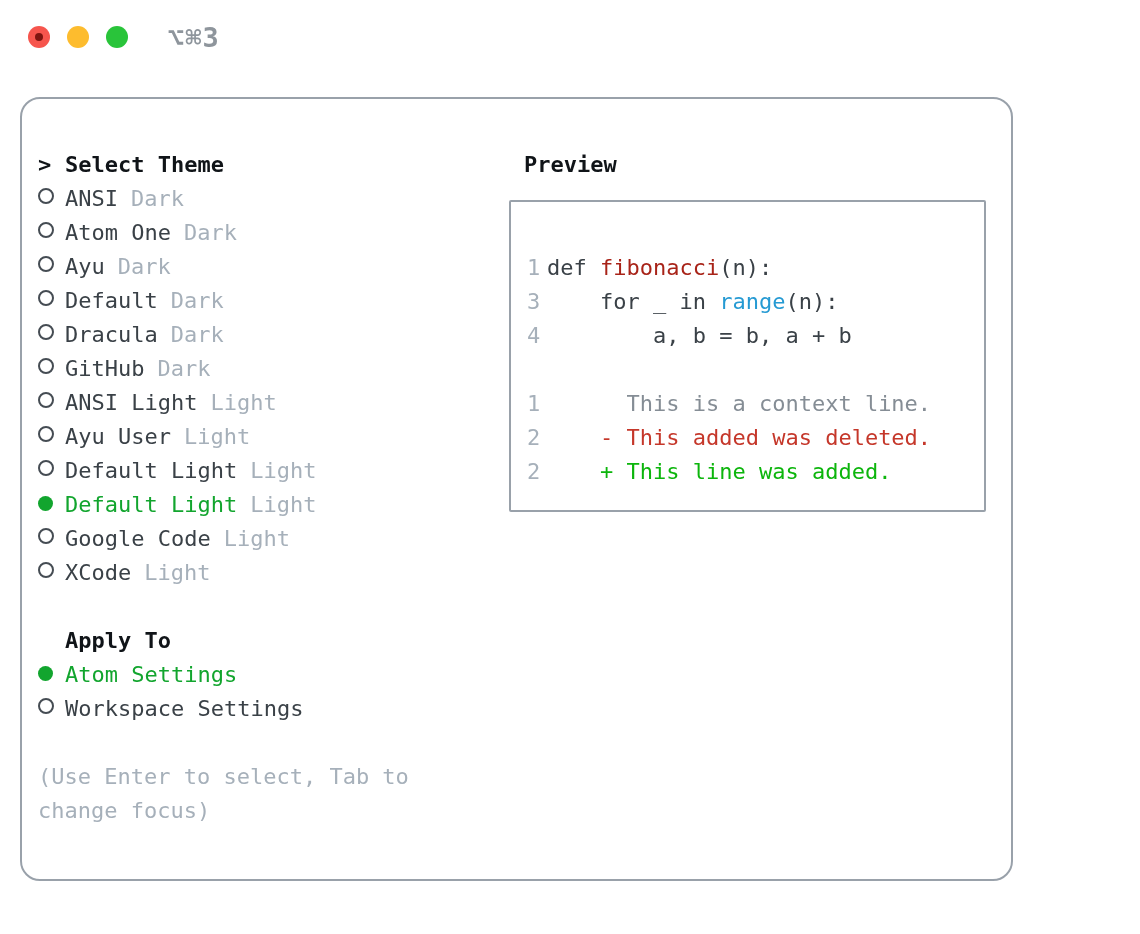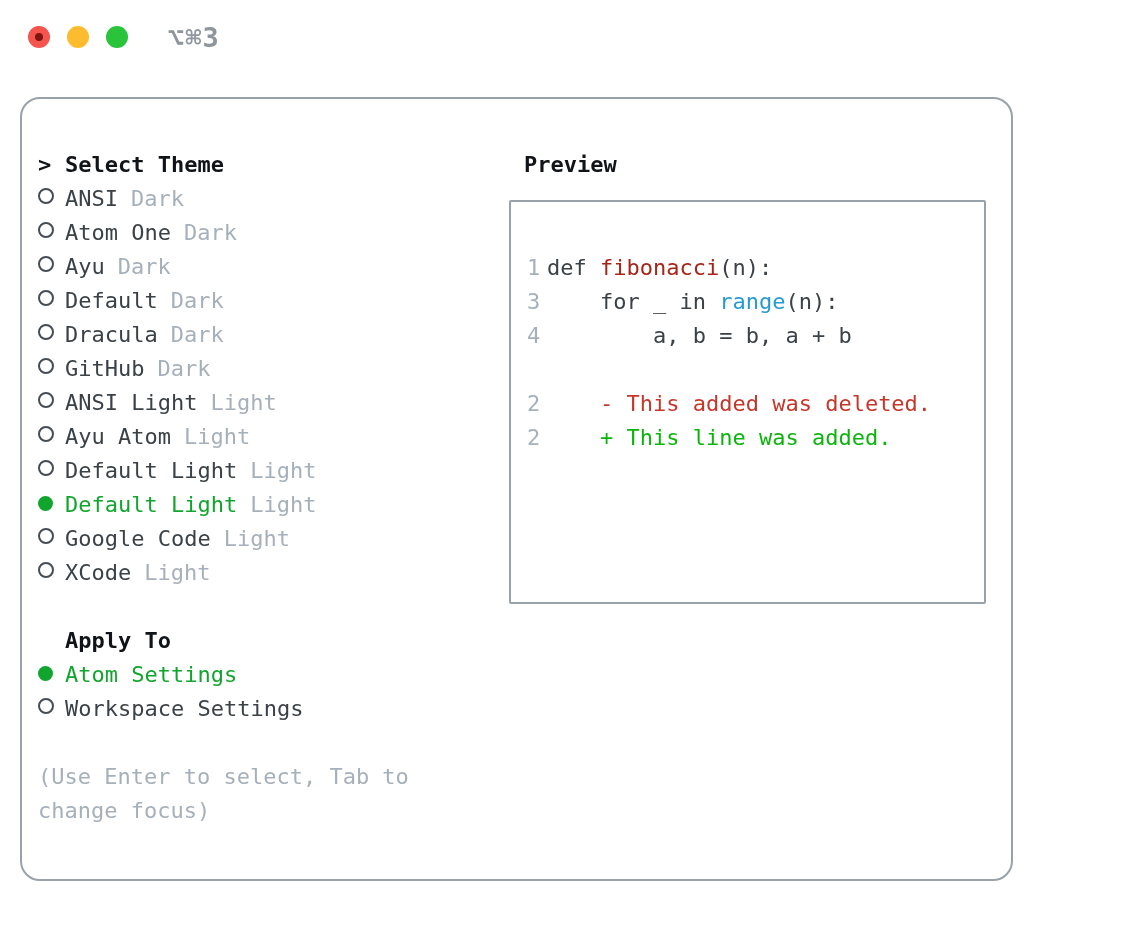--- a/index.html
+++ b/index.html
@@ -40,21 +40,21 @@
   .theme-name { color:var(--text-dark,#3a4147); }
   .theme-name.selected { color:var(--accent-green,#12a52e); }
   .theme-variant { color:var(--muted-gray,#a6b0ba); margin-left:13px; }
   .apply-label { color:var(--text-dark,#3a4147); }
   .apply-label.selected { color:var(--accent-green,#12a52e); }
   .help-line { color:var(--muted-gray,#a6b0ba); }
   
   .preview-title { position:absolute; left:478px; top:49px; height:34px; line-height:34px;
                    font-size:22px; font-weight:bold; color:#101418;margin-left:24px; }
   .preview-box {
-    position:absolute; left:487px; top:101px; width:477px; height:404px;
+    position:absolute; left:487px; top:101px; width:477px; height:312px;
     border:2px solid var(--border-gray,#99a1aa); border-radius:2px;
     box-sizing:border-box; padding:49px 0 0 16px; background:#fff; overflow:hidden;
   }
   .pline { height:34px; line-height:34px; font-size:22px; white-space:pre; }
   .lineno { display:inline-block; width:20px; color:var(--muted-gray,#a6b0ba); }
   .tk-plain   { color:var(--text-dark,#3a4147); }
   .tk-fn      { color:var(--fn-red,#a82318); }
   .tk-num     { color:var(--number-teal,#0e827c); }
   .tk-builtin { color:var(--builtin-blue,#259ad3); }
   .tk-ctx     { color:var(--context-gray,#858d95); }
@@ -78,37 +78,38 @@
   <div class="panel">
     <div class="left-col">
         <div class="row"><span class="marker-cell"><span class="cursor-glyph">&gt;</span></span><span class="hdr">Select Theme</span></div>
         <div class="row"><span class="marker-cell"><span class="ring"></span></span><span class="theme-name">ANSI</span><span class="theme-variant">Dark</span></div>
         <div class="row"><span class="marker-cell"><span class="ring"></span></span><span class="theme-name">Atom One</span><span class="theme-variant">Dark</span></div>
         <div class="row"><span class="marker-cell"><span class="ring"></span></span><span class="theme-name">Ayu</span><span class="theme-variant">Dark</span></div>
         <div class="row"><span class="marker-cell"><span class="ring"></span></span><span class="theme-name">Default</span><span class="theme-variant">Dark</span></div>
         <div class="row"><span class="marker-cell"><span class="ring"></span></span><span class="theme-name">Dracula</span><span class="theme-variant">Dark</span></div>
         <div class="row"><span class="marker-cell"><span class="ring"></span></span><span class="theme-name">GitHub</span><span class="theme-variant">Dark</span></div>
         <div class="row"><span class="marker-cell"><span class="ring"></span></span><span class="theme-name">ANSI Light</span><span class="theme-variant">Light</span></div>
-        <div class="row"><span class="marker-cell"><span class="ring"></span></span><span class="theme-name">Ayu Atom</span><span class="theme-variant">Light</span></div>
+        <div class="row"><span class="marker-cell"><span class="ring"></span></span><span class="theme-name">Ayu User</span><span class="theme-variant">Light</span></div>
         <div class="row"><span class="marker-cell"><span class="ring"></span></span><span class="theme-name">Default Light</span><span class="theme-variant">Light</span></div>
         <div class="row"><span class="marker-cell"><span class="dot"></span></span><span class="theme-name selected">Default Light</span><span class="theme-variant">Light</span></div>
         <div class="row"><span class="marker-cell"><span class="ring"></span></span><span class="theme-name">Google Code</span><span class="theme-variant">Light</span></div>
         <div class="row"><span class="marker-cell"><span class="ring"></span></span><span class="theme-name">XCode</span><span class="theme-variant">Light</span></div>
         <div class="row"></div>
         <div class="row"><span class="marker-cell"></span><span class="hdr">Apply To</span></div>
         <div class="row"><span class="marker-cell"><span class="dot"></span></span><span class="apply-label selected">Atom Settings</span></div>
         <div class="row"><span class="marker-cell"><span class="ring"></span></span><span class="apply-label">Workspace Settings</span></div>
         <div class="row"></div>
         <div class="row help-line">(Use Enter to select, Tab to</div>
         <div class="row help-line">change focus)</div>
       </div>
     <div class="preview-title">Preview</div>
     <div class="preview-box">
         <div class="pline"><span class="lineno">1</span><span class="tk-plain">def </span><span class="tk-fn">fibonacci</span><span class="tk-plain">(n):</span></div>
         <div class="pline"><span class="lineno">3</span><span class="tk-plain">    for _ in </span><span class="tk-builtin">range</span><span class="tk-plain">(n):</span></div>
         <div class="pline"><span class="lineno">4</span><span class="tk-plain">        a, b = b, a + b</span></div>
         <div class="pline"><span class="lineno"></span></div>
+        <div class="pline"><span class="lineno">1</span><span class="tk-ctx">      This is a context line.</span></div>
         <div class="pline"><span class="lineno">2</span><span class="tk-del">    - This added was deleted.</span></div>
         <div class="pline"><span class="lineno">2</span><span class="tk-add">    + This line was added.</span></div>
       </div>
   </div>
 
 </div>
 
 </body></html>

